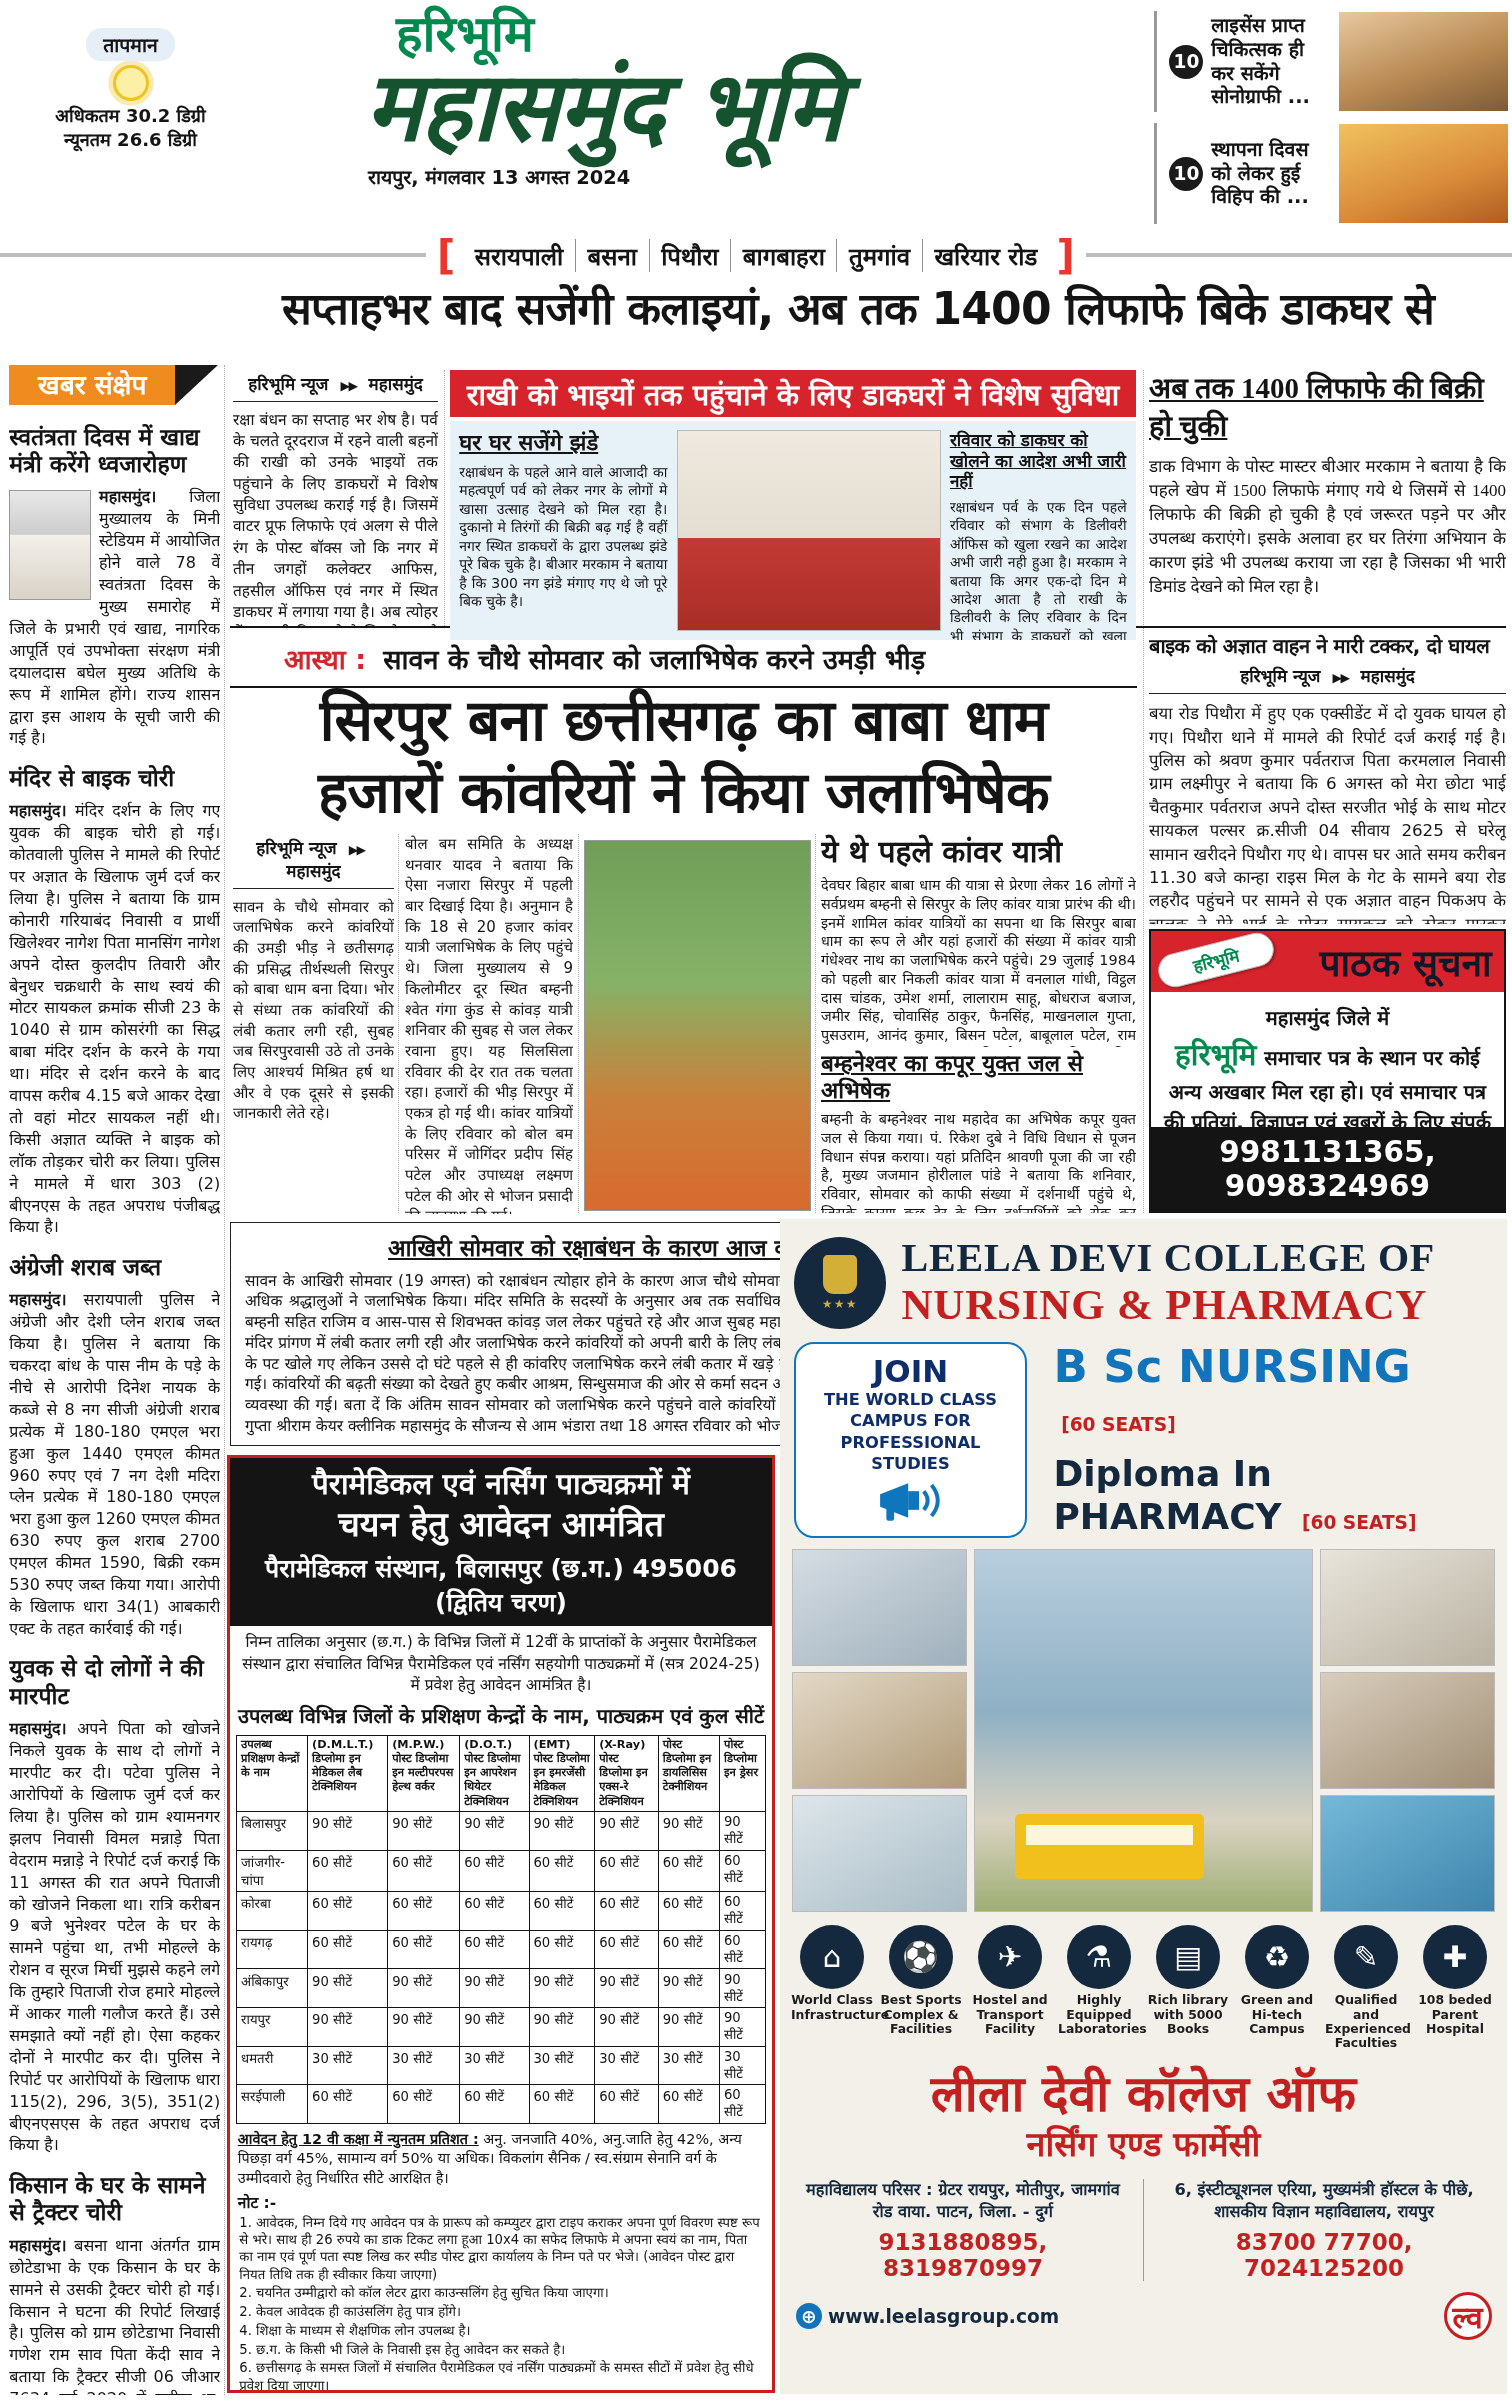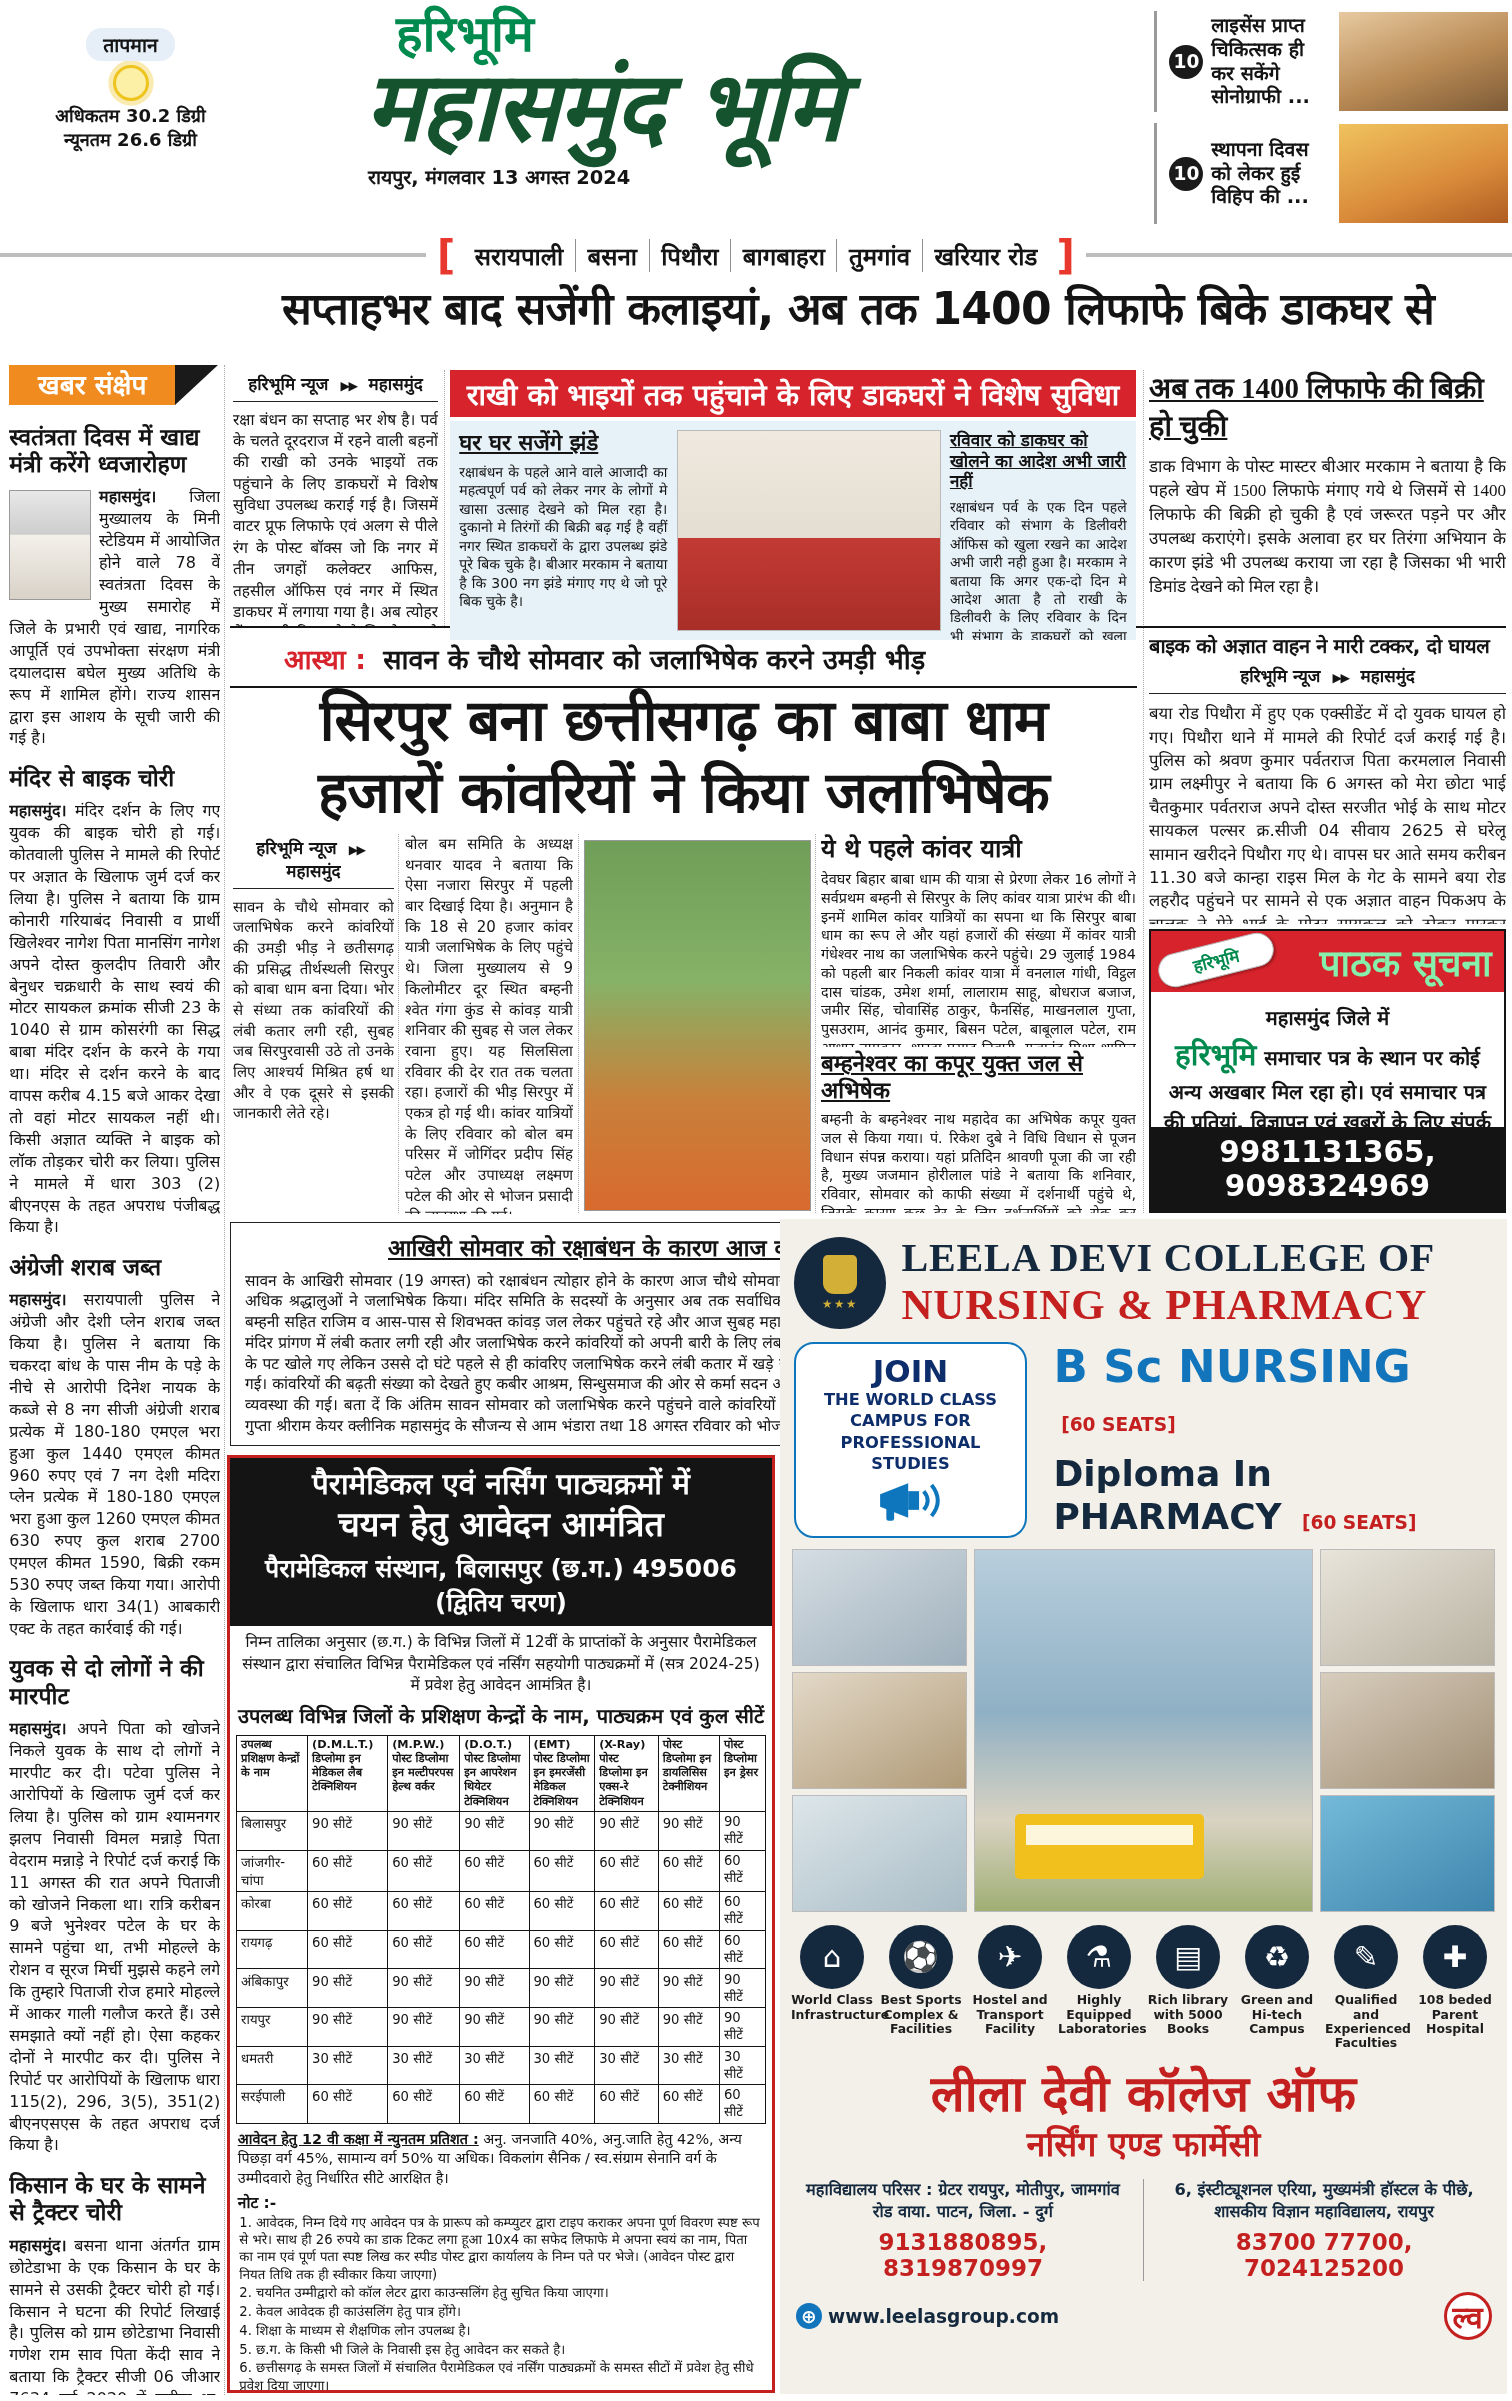--- a/index.html
+++ b/index.html
@@ -75,35 +75,35 @@
                  padding:4.7px 0 9.3px 54px; font-size:27px; font-weight:800; }
   #faith-strap .red { color:#d7232b; margin-right:7.8px; }
   #faith-headline { position:absolute; left:230px; top:685px; width:907px; text-align:center;
                     font-size:57px; font-weight:800; line-height:1.26; letter-spacing:-0.8px; }
   #faith-col1 { position:absolute; left:233px; top:834px; width:161px; height:380px; overflow:hidden; }
   #faith-col2 { position:absolute; left:405px; top:834px; width:168px; height:380px; overflow:hidden; }
   #faith-col1 .body-txt, #faith-col2 .body-txt { font-size:15px; }
   #faith-photo { position:absolute; left:584px; top:840px; width:227px; height:371px; border:0.8px solid #999;
                  background:linear-gradient(180deg,#6f9e58 0%,#86b267 38%,#c9803a 70%,#d86a2e 100%); }
   #faith-box1 { position:absolute; left:821px; top:834px; width:315px; height:213px; overflow:hidden; }
-  #faith-box1 .sub-title { font-size:25px; text-decoration:none; }
+  #faith-box1 .sub-title { font-size:30px; text-decoration:none; }
   #faith-box1 .body-txt, #faith-box2 .body-txt { font-size:14.4px; line-height:1.3; }
   #faith-box2 { position:absolute; left:821px; top:1050px; width:315px; height:163px; overflow:hidden; }
   #faith-box2 .sub-title { font-size:22.5px; }
   #record { position:absolute; left:230px; top:1222px; width:907px; height:224px; border:1.6px solid #222;
             padding:7.8px 14px; overflow:hidden; }
   .record-title { text-align:center; font-size:23px; font-weight:800; text-decoration:underline; margin-bottom:7.8px; }
   #record .body-txt { font-size:15.5px; line-height:1.34; }
   
   #accident { position:absolute; left:1149px; top:634px; width:357px; height:290px; overflow:hidden; }
   .accident-head { font-size:20px; font-weight:800; line-height:1.2; margin-bottom:4.7px; letter-spacing:-0.4px; }
   #accident .body-txt { font-size:16.7px; line-height:1.4; }
   #pathak { position:absolute; left:1149px; top:929px; width:357px; height:284px; border:2.3px solid #141414; background:#fff; }
   .pathak-head { position:relative; height:61px; background:#d7232b; display:flex; align-items:center; justify-content:flex-end; padding-right:12.4px; }
-  .pathak-title { color:#86efac; font-size:37px; font-weight:800; }
+  .pathak-title { color:#0f172a; font-size:37px; font-weight:800; }
   .roll { position:absolute; left:6.2px; top:12.4px; width:118px; height:34px; background:#fff; border:0.8px solid #bbb;
           border-radius:17px; transform:rotate(-14deg); display:flex; align-items:center; justify-content:center;
           color:#008a4e; font-weight:800; font-size:17px; box-shadow:1.6px 1.6px 2.3px rgba(0,0,0,.3); }
   .pathak-body { padding:11px 7.8px 6.2px; text-align:center; font-weight:700; font-size:20px; line-height:1.5; }
   .pathak-brand { color:#008a4e; font-size:29.5px; font-weight:800; margin-right:7.8px; }
   .pathak-phones { position:absolute; left:0; bottom:0; width:100%; background:#141414; color:#fff;
                    font-size:29.5px; font-weight:800; text-align:center; padding:7.8px 0; }
   
   #edu { position:absolute; left:227px; top:1455px; width:548px; height:938px; border:3.9px solid #c4201f; background:#fff; overflow:hidden; }
   .edu-head { background:#141414; color:#fff; text-align:center; padding:9.3px 4.7px 7.8px; }

